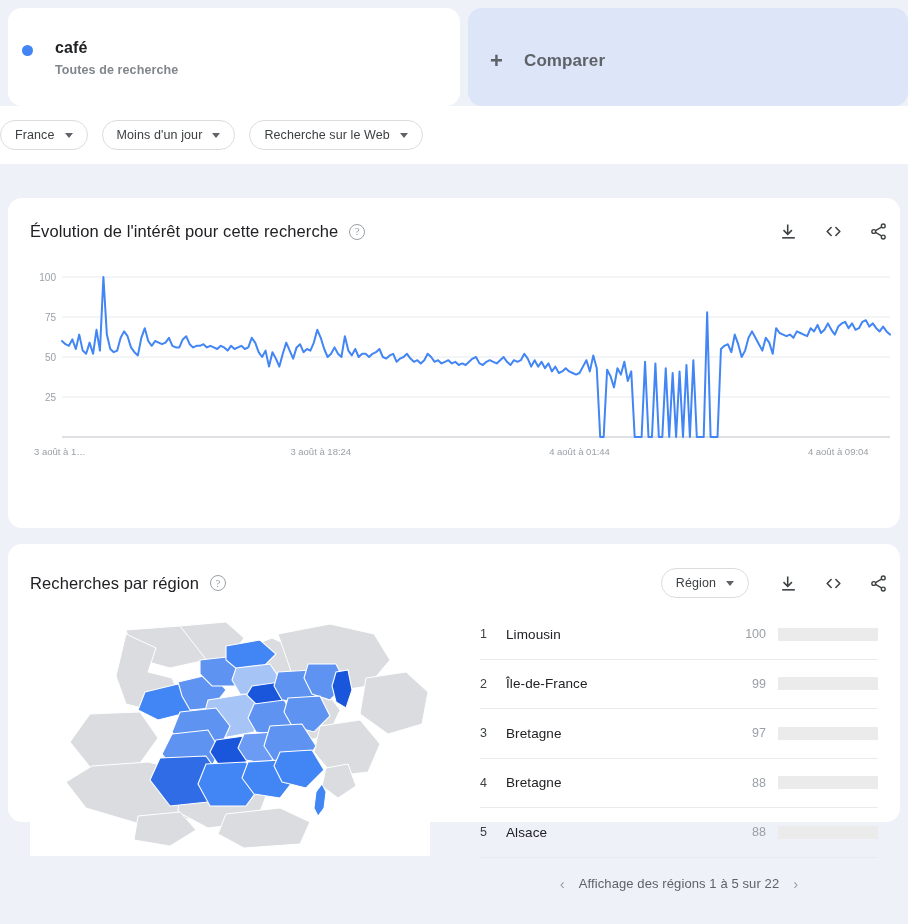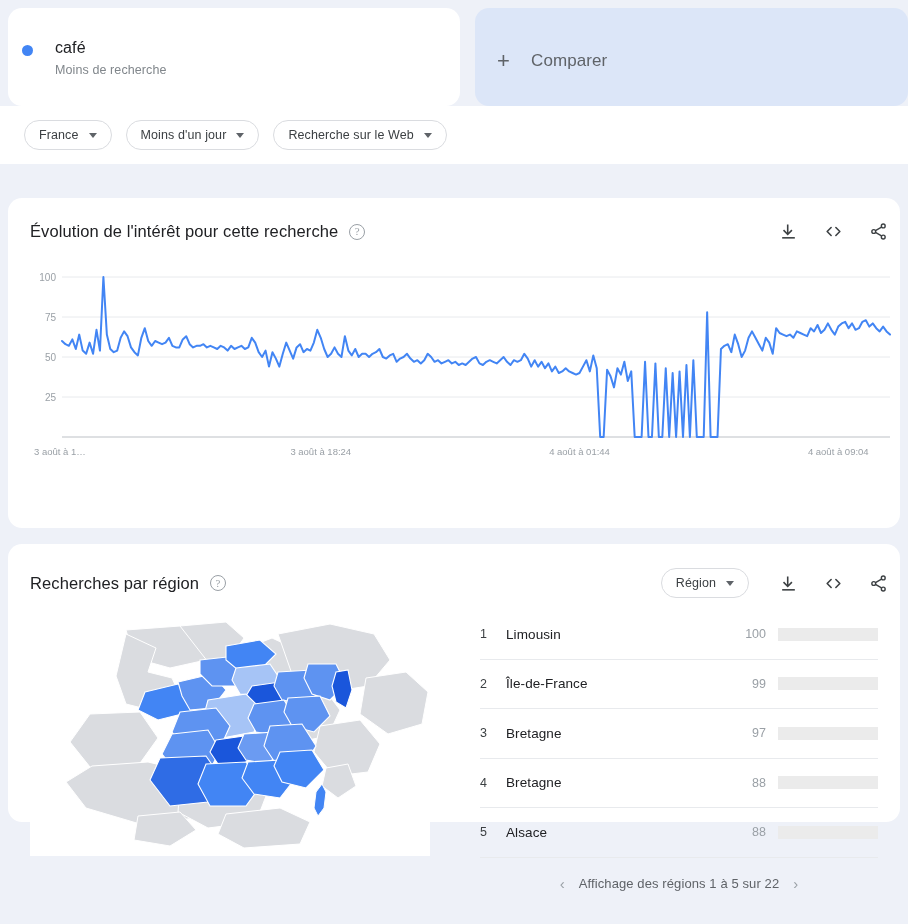--- a/index.html
+++ b/index.html
@@ -5,21 +5,21 @@
   * { box-sizing: border-box; margin: 0; padding: 0; }
   html, body {
     width: 908px; height: 924px;
     background: #f1f3f8;
     font-family: "Liberation Sans", sans-serif;
     overflow: hidden;
   }
   .page { width: 908px; height: 924px; position: relative; background: #eef1f8; }
 
   
-  .term-row { display: flex; gap: 7px; height: 106px; }
+  .term-row { display: flex; gap: 0; height: 106px; font-weight: bold; }
   .term-card {
     width: 452px; margin: 8px 0 0 8px; background: #ffffff;
     border-radius: 14px; position: relative;
   }
   .term-inner { position: absolute; left: 14px; top: 30px; display: flex; align-items: flex-start; }
   .term-dot {
     width: 11px; height: 11px; border-radius: 50%; background: #4285f4;
     margin-top: 7px; margin-right: 22px; flex: none;
   }
   .term-label { font-size: 16px; color: #202124; line-height: 20px; letter-spacing: .1px; }
@@ -32,21 +32,21 @@
   .compare-inner {
     position: absolute; left: 22px; top: 42px; display: flex; align-items: center;
     color: #5f6368;
   }
   .plus-icon { font-size: 22px; line-height: 22px; color: #5f6368; width: 24px; }
   .compare-label { font-size: 17px; color: #5f6368; margin-left: 10px; letter-spacing: .1px; }
 
   
   .filter-bar {
     background: #ffffff; height: 58px; display: flex; align-items: center;
-    padding-left: 24px; gap: 14px;
+    gap: 14px;
   }
   .chip {
     height: 30px; border: 1px solid #dadce0; border-radius: 16px;
     display: flex; align-items: center; padding: 0 14px;
     font-size: 12.5px; color: #3c4043; background: #fff; gap: 10px;
     letter-spacing: .1px; white-space: nowrap;
   }
   .caret {
     width: 0; height: 0; border-left: 4.5px solid transparent;
     border-right: 4.5px solid transparent; border-top: 5px solid #5f6368;
@@ -103,21 +103,21 @@
 <body>
 
 <div class="page">
 
   <div class="term-row">
     <div class="term-card">
       <div class="term-inner">
         <span class="term-dot"></span>
         <div>
           <div class="term-label">café</div>
-          <div class="term-sub">Moins de recherche</div>
+          <div class="term-sub">Toutes de recherche</div>
         </div>
       </div>
     </div>
     <div class="compare-card">
       <div class="compare-inner">
         <span class="plus-icon">+</span>
         <span class="compare-label">Comparer</span>
       </div>
     </div>
   </div>

